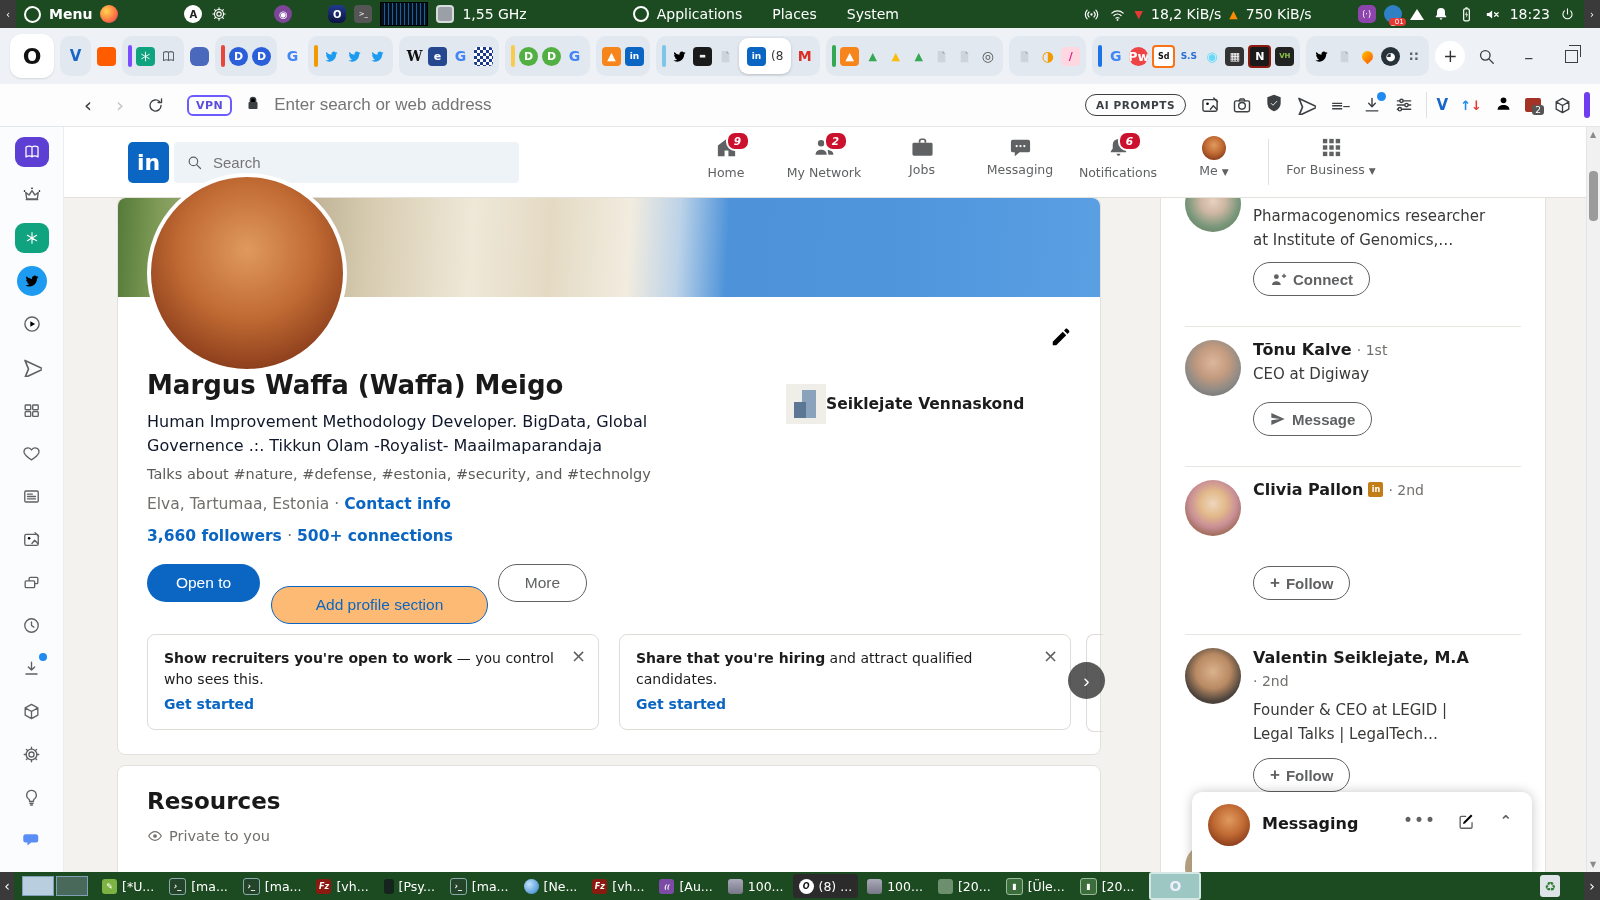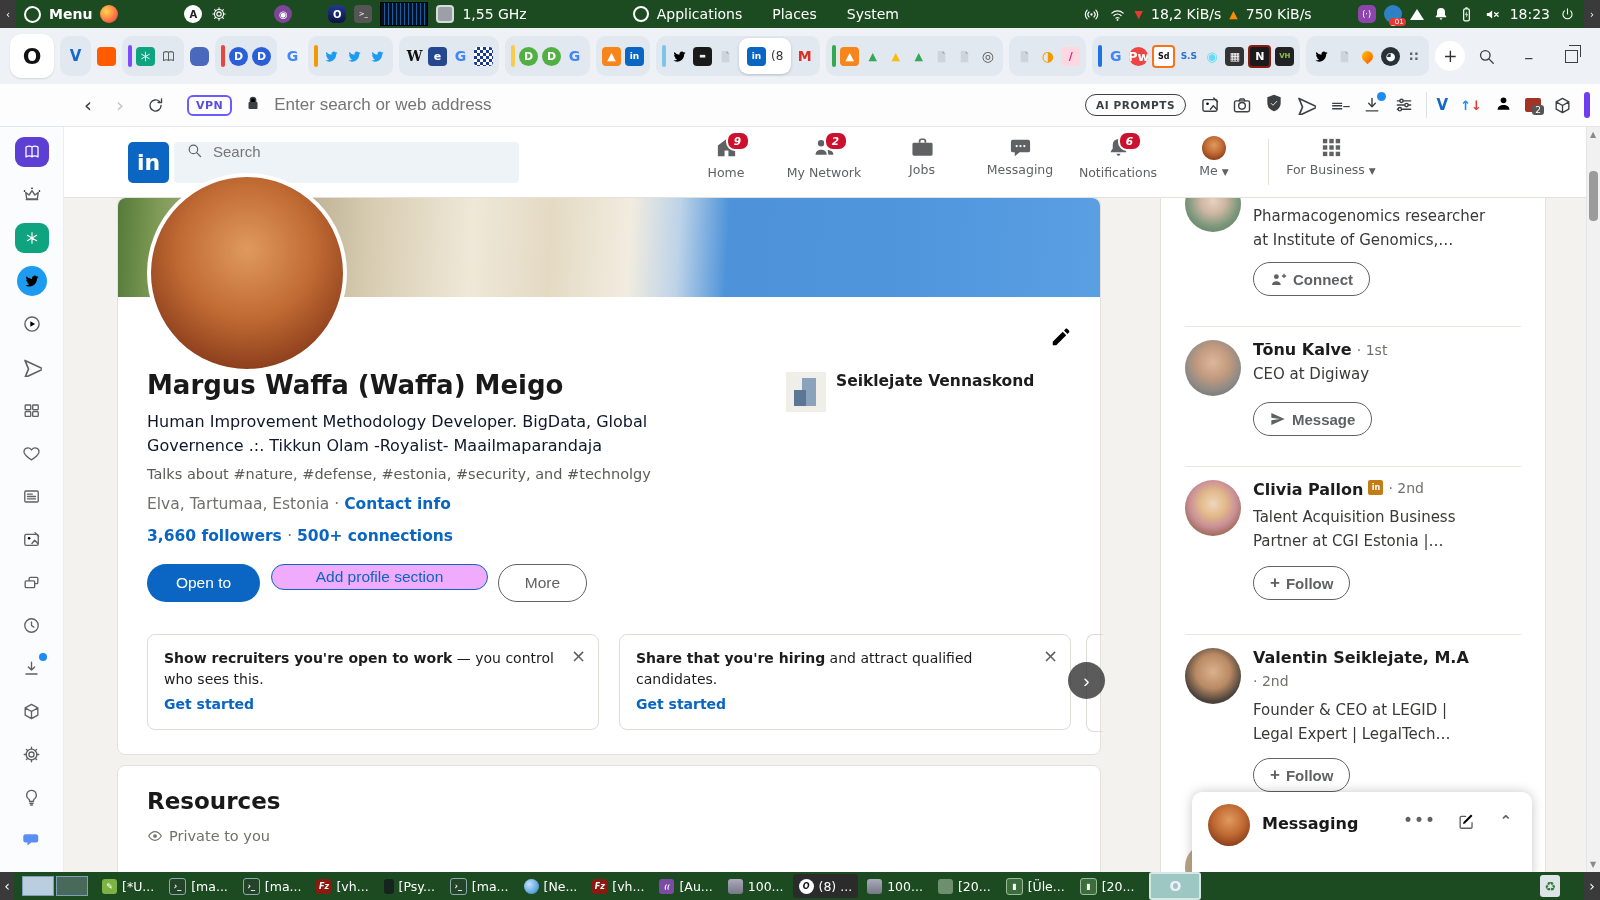--- a/index.html
+++ b/index.html
@@ -1,19 +1,19 @@
 <!DOCTYPE html>
 <html><head>
 <meta charset="utf-8">
 <style>
   html,body{margin:0;padding:0}
   body{width:1600px;height:900px;position:relative;overflow:hidden;background:#f4f2ee;
        font-family:"DejaVu Sans","Liberation Sans",sans-serif;-webkit-font-smoothing:antialiased}
   .abs{position:absolute}
-  .flex{display:flex;align-items:flex-start}
+  .flex{display:flex;align-items:center}
   svg.ic{stroke:#5f6163;fill:none;stroke-width:1.7;stroke-linecap:round;stroke-linejoin:round;display:block}
   svg.fill{fill:#5f6163;stroke:none}
   
   .greenbar{background:#1d4b21;color:#fff;font-size:14px}
   #sysbar{left:0;top:0;width:1600px;height:28px;display:flex;align-items:center;gap:8px;z-index:50}
   #taskbar{left:0;top:872px;width:1600px;height:28px;display:flex;align-items:center;z-index:50}
   .sysico{width:18px;height:18px;border-radius:4px;display:flex;align-items:center;justify-content:center;flex:none;font-size:10px}
   .tbtn{display:flex;align-items:center;gap:5px;height:24px;padding:0 6px;margin-right:3px;border-radius:3px;color:#fff;font-size:12.5px;flex:none;max-width:78px;overflow:hidden;white-space:nowrap}
   .ti{width:15px;height:15px;border-radius:3px;flex:none;display:flex;align-items:center;justify-content:center;font-size:8px;font-weight:bold}
   
@@ -669,30 +669,30 @@
       <span>Elva, Tartumaa, Estonia</span>
       <span>·</span>
       <a class="blue" style="font-weight:bold;text-decoration:none">Contact info</a>
     </div>
     <div class="abs" style="left:29px;top:329px;font-size:15.5px;font-weight:bold">
       <a class="blue" style="text-decoration:none">3,660 followers</a>
       <span style="color:#72706c;font-weight:normal"> · </span>
       <a class="blue" style="text-decoration:none">500+ connections</a>
     </div>
 
-    <div class="abs flex" style="left:668px;top:174px;gap:10px">
+    <div class="abs flex" style="left:668px;top:186px;">
       <span class="orgico">
           <i class="abs" style="left:16px;top:6px;width:14px;height:28px;background:#8ba2bd"></i>
           <i class="abs" style="left:8px;top:18px;width:12px;height:16px;background:#5b7794"></i>
         </span>
       <b style="font-size:15.5px;color:#1c1c1c">Seiklejate Vennaskond</b>
     </div>
 
     <button class="pillbtn abs" style="left:29px;top:366px;width:113px;height:38px;background:#0a66c2;border:none;color:#fff">Open to</button>
-    <button class="pillbtn abs" style="left:153px;top:366px;width:217px;height:26px;background:#f0abfc;border:1.6px solid #0a66c2;color:#0a66c2">Add profile section</button>
+    <button class="pillbtn abs" style="left:153px;top:388px;width:217px;height:38px;background:#fdba74;border:1.6px solid #0a66c2;color:#0a66c2">Add profile section</button>
     <button class="pillbtn abs" style="left:380px;top:366px;width:89px;height:38px;background:#fff;border:1.6px solid #5f6163;color:#5f6163">More</button>
 
     <div class="abs" style="left:29px;top:436px;width:452px;height:96px;border:1px solid #dfdcd7;border-radius:8px;box-sizing:border-box;padding:13px 16px">
       <span class="abs" style="right:12px;top:10px;color:#5f6163;font-size:18px">×</span>
       <div style="font-size:14px;color:#1c1c1c;line-height:21px;width:390px"><b>Show recruiters you're open to work</b><span> — you control who sees this.</span></div>
       <a class="blue" style="font-size:14px;font-weight:bold;text-decoration:none;display:inline-block;margin-top:6px">Get started</a>
     </div>
     <div class="abs" style="left:501px;top:436px;width:452px;height:96px;border:1px solid #dfdcd7;border-radius:8px;box-sizing:border-box;padding:13px 16px">
       <span class="abs" style="right:12px;top:10px;color:#5f6163;font-size:18px">×</span>
       <div style="font-size:14px;color:#1c1c1c;line-height:21px;width:370px"><b>Share that you're hiring</b><span> and attract qualified candidates.</span></div>
@@ -734,31 +734,30 @@
         <span>Message</span>
       </button>
     <div class="divline" style="top:268px"></div>
 
     <span class="avatar abs" style="left:24px;top:282px;width:56px;height:56px;background:radial-gradient(circle at 50% 42%,#eed7bd 0%,#e2b98a 30%,#c98f96 55%,#8a5a3a 85%)"></span>
     <div class="abs flex" style="left:92px;top:282px;gap:5px">
         <span class="railname">Clivia Pallon</span>
         <span style="width:15px;height:15px;background:#c37d16;border-radius:2px;color:#fff;font-size:8px;font-weight:bold;display:inline-flex;align-items:center;justify-content:center">in</span>
         <span class="raildeg">· 2nd</span>
       </div>
-    <div class="abs railline" style="left:92px;top:307px;line-height:24px"><span>Talent Acquisition Business</span><br><span>Partner at CGI Estonia |…</span></div>
     <button class="railbtn abs" style="left:92px;top:368px;background:#fff">
         <span style="font-size:17px;font-weight:bold">+</span>
         <span>Follow</span>
       </button>
     <div class="divline" style="top:436px"></div>
 
     <span class="avatar abs" style="left:24px;top:450px;width:56px;height:56px;background:radial-gradient(circle at 50% 42%,#d9b28c 0%,#b98a63 40%,#4a423c 70%,#6e4a33 100%)"></span>
     <div class="abs" style="left:92px;top:450px"><span class="railname">Valentin Seiklejate, M.A</span></div>
     <div class="abs raildeg" style="left:92px;top:475px">· 2nd</div>
-    <div class="abs railline" style="left:92px;top:500px;line-height:24px"><span>Founder &amp; CEO at LEGID |</span><br><span>Legal Expert | LegalTech…</span></div>
+    <div class="abs railline" style="left:92px;top:500px;line-height:24px"><span>Founder &amp; CEO at LEGID |</span><br><span>Legal Talks | LegalTech…</span></div>
     <button class="railbtn abs" style="left:92px;top:560px;background:#fff">
         <span style="font-size:17px;font-weight:bold">+</span>
         <span>Follow</span>
       </button>
 
     <span class="avatar abs" style="left:24px;top:645px;width:48px;height:48px;background:radial-gradient(circle at 50% 40%,#ddc9a8,#a08a68)"></span>
   </aside>
 
   <div class="abs" style="left:1128px;top:665px;width:340px;height:85px;background:#fff;border-radius:10px 10px 0 0;box-shadow:0 0 12px rgba(0,0,0,.22);z-index:10">
     <span class="avatar av-warm abs" style="left:16px;top:12px;width:42px;height:42px"></span>

